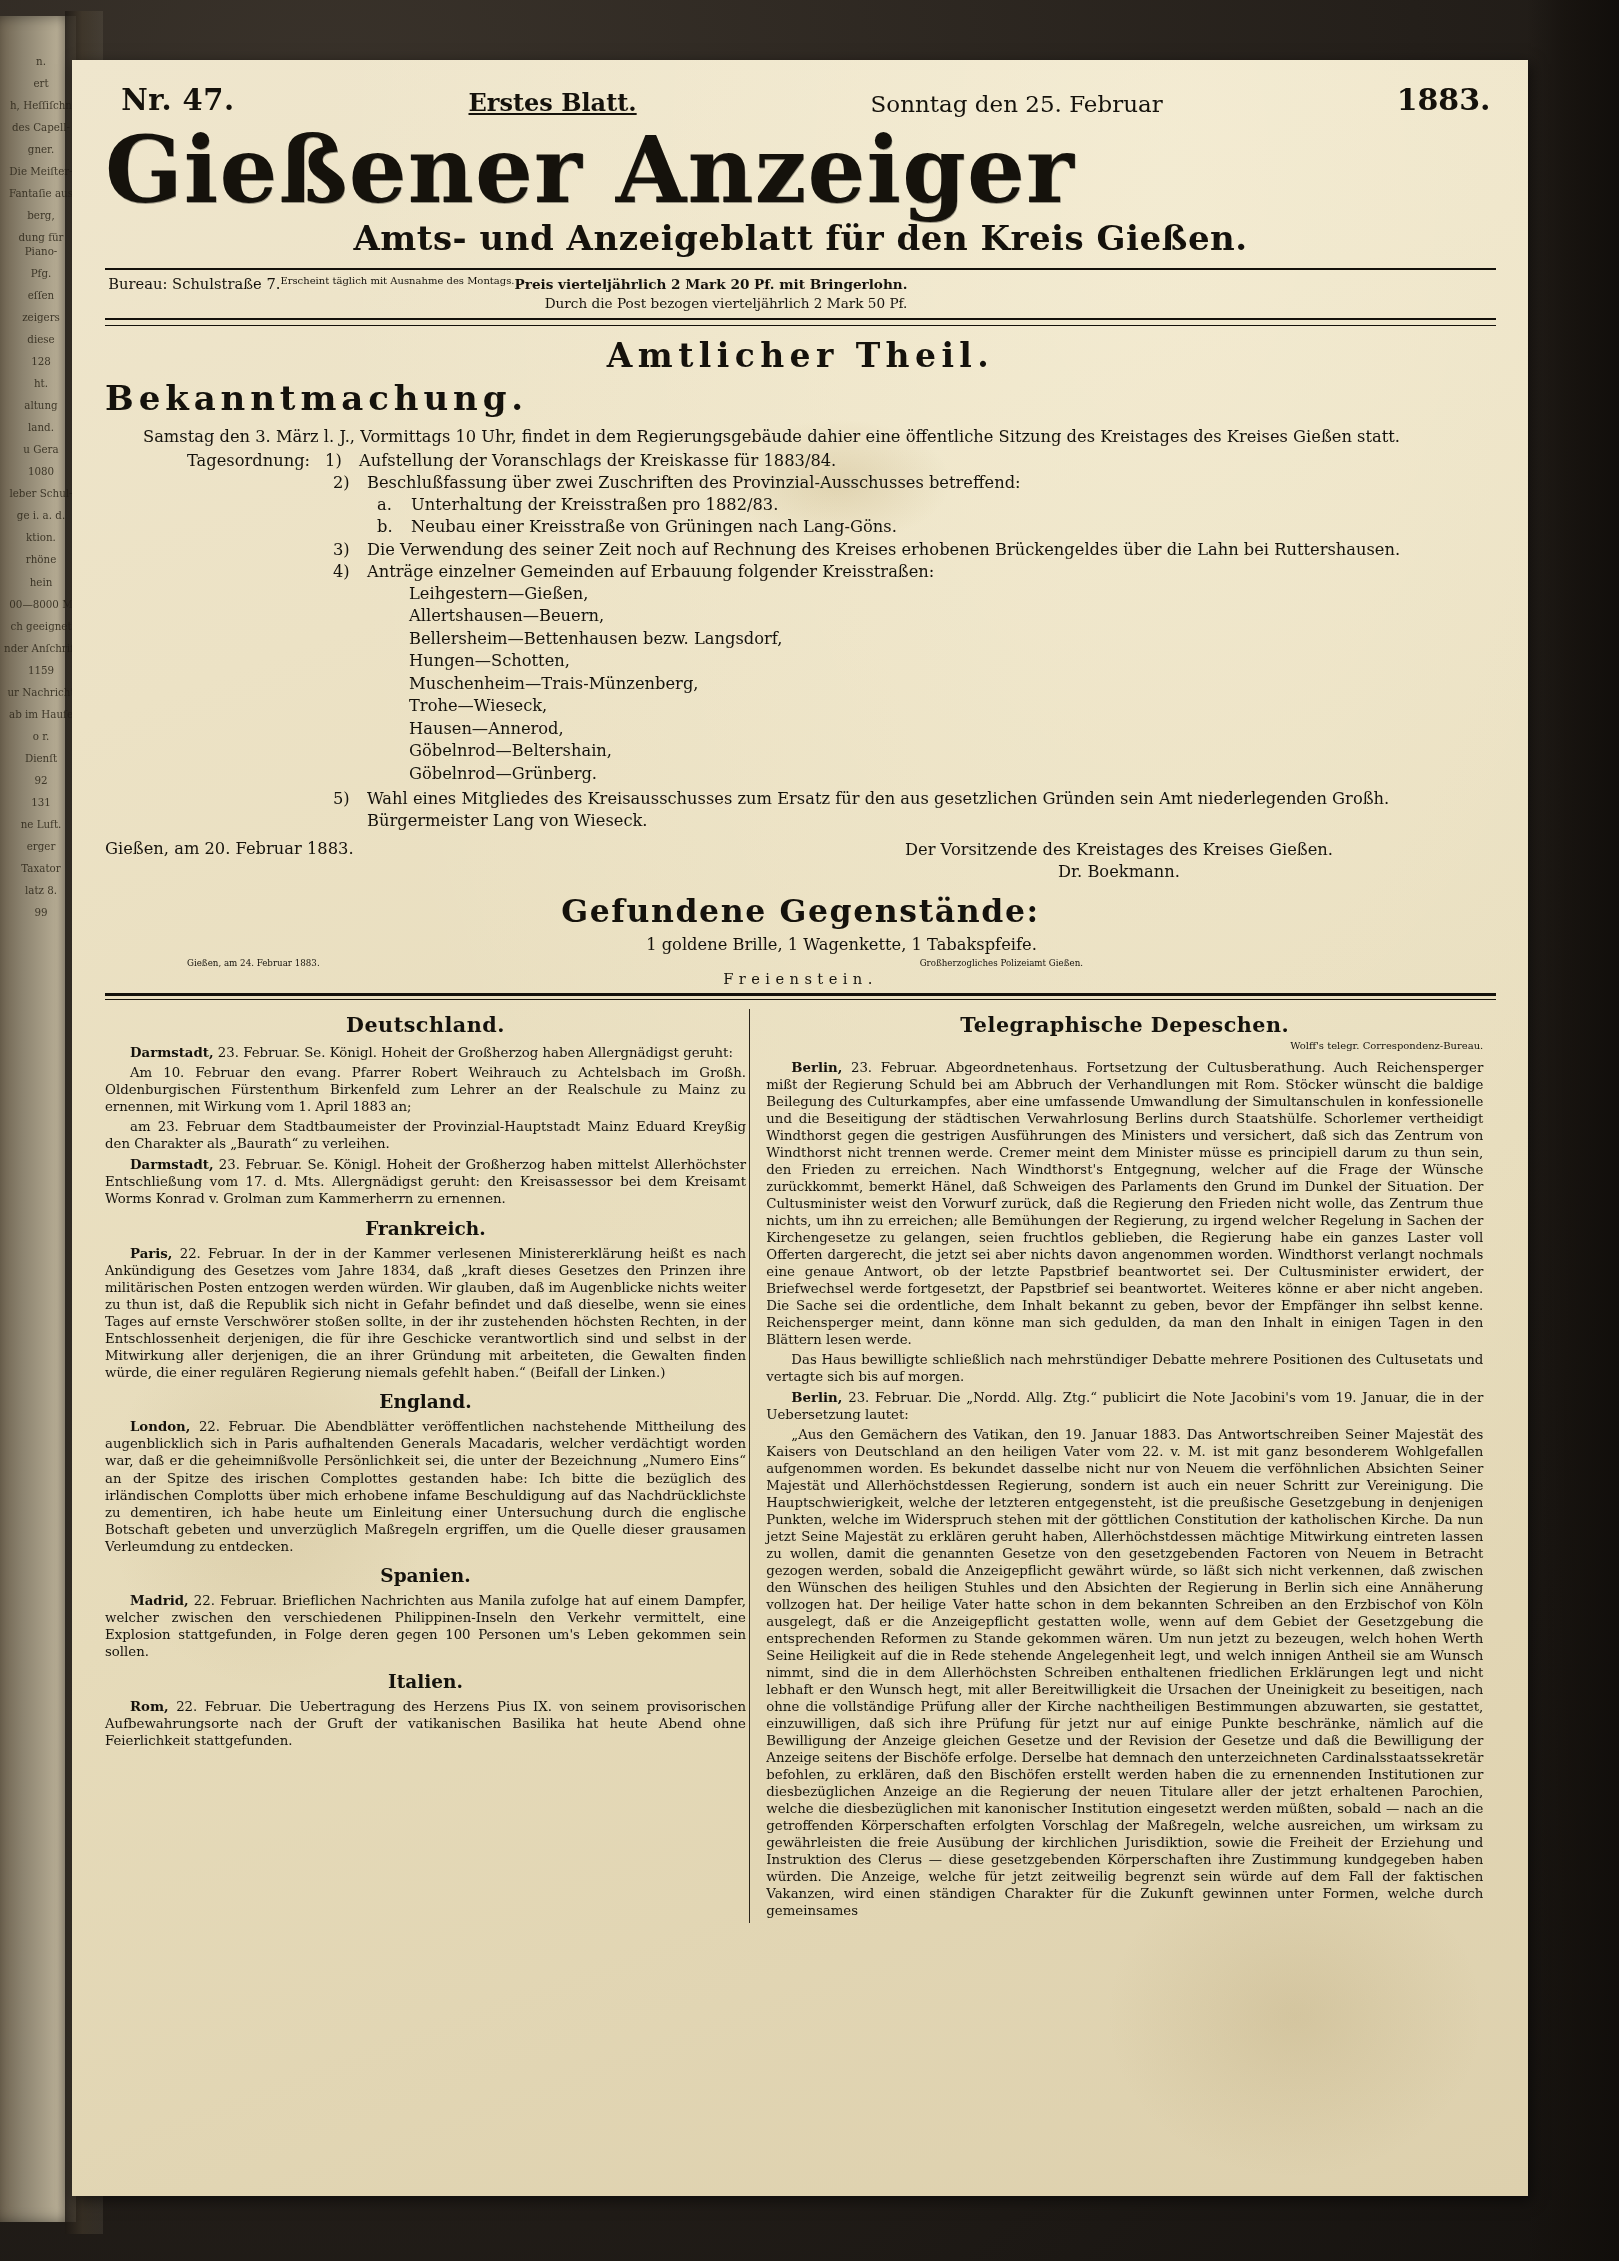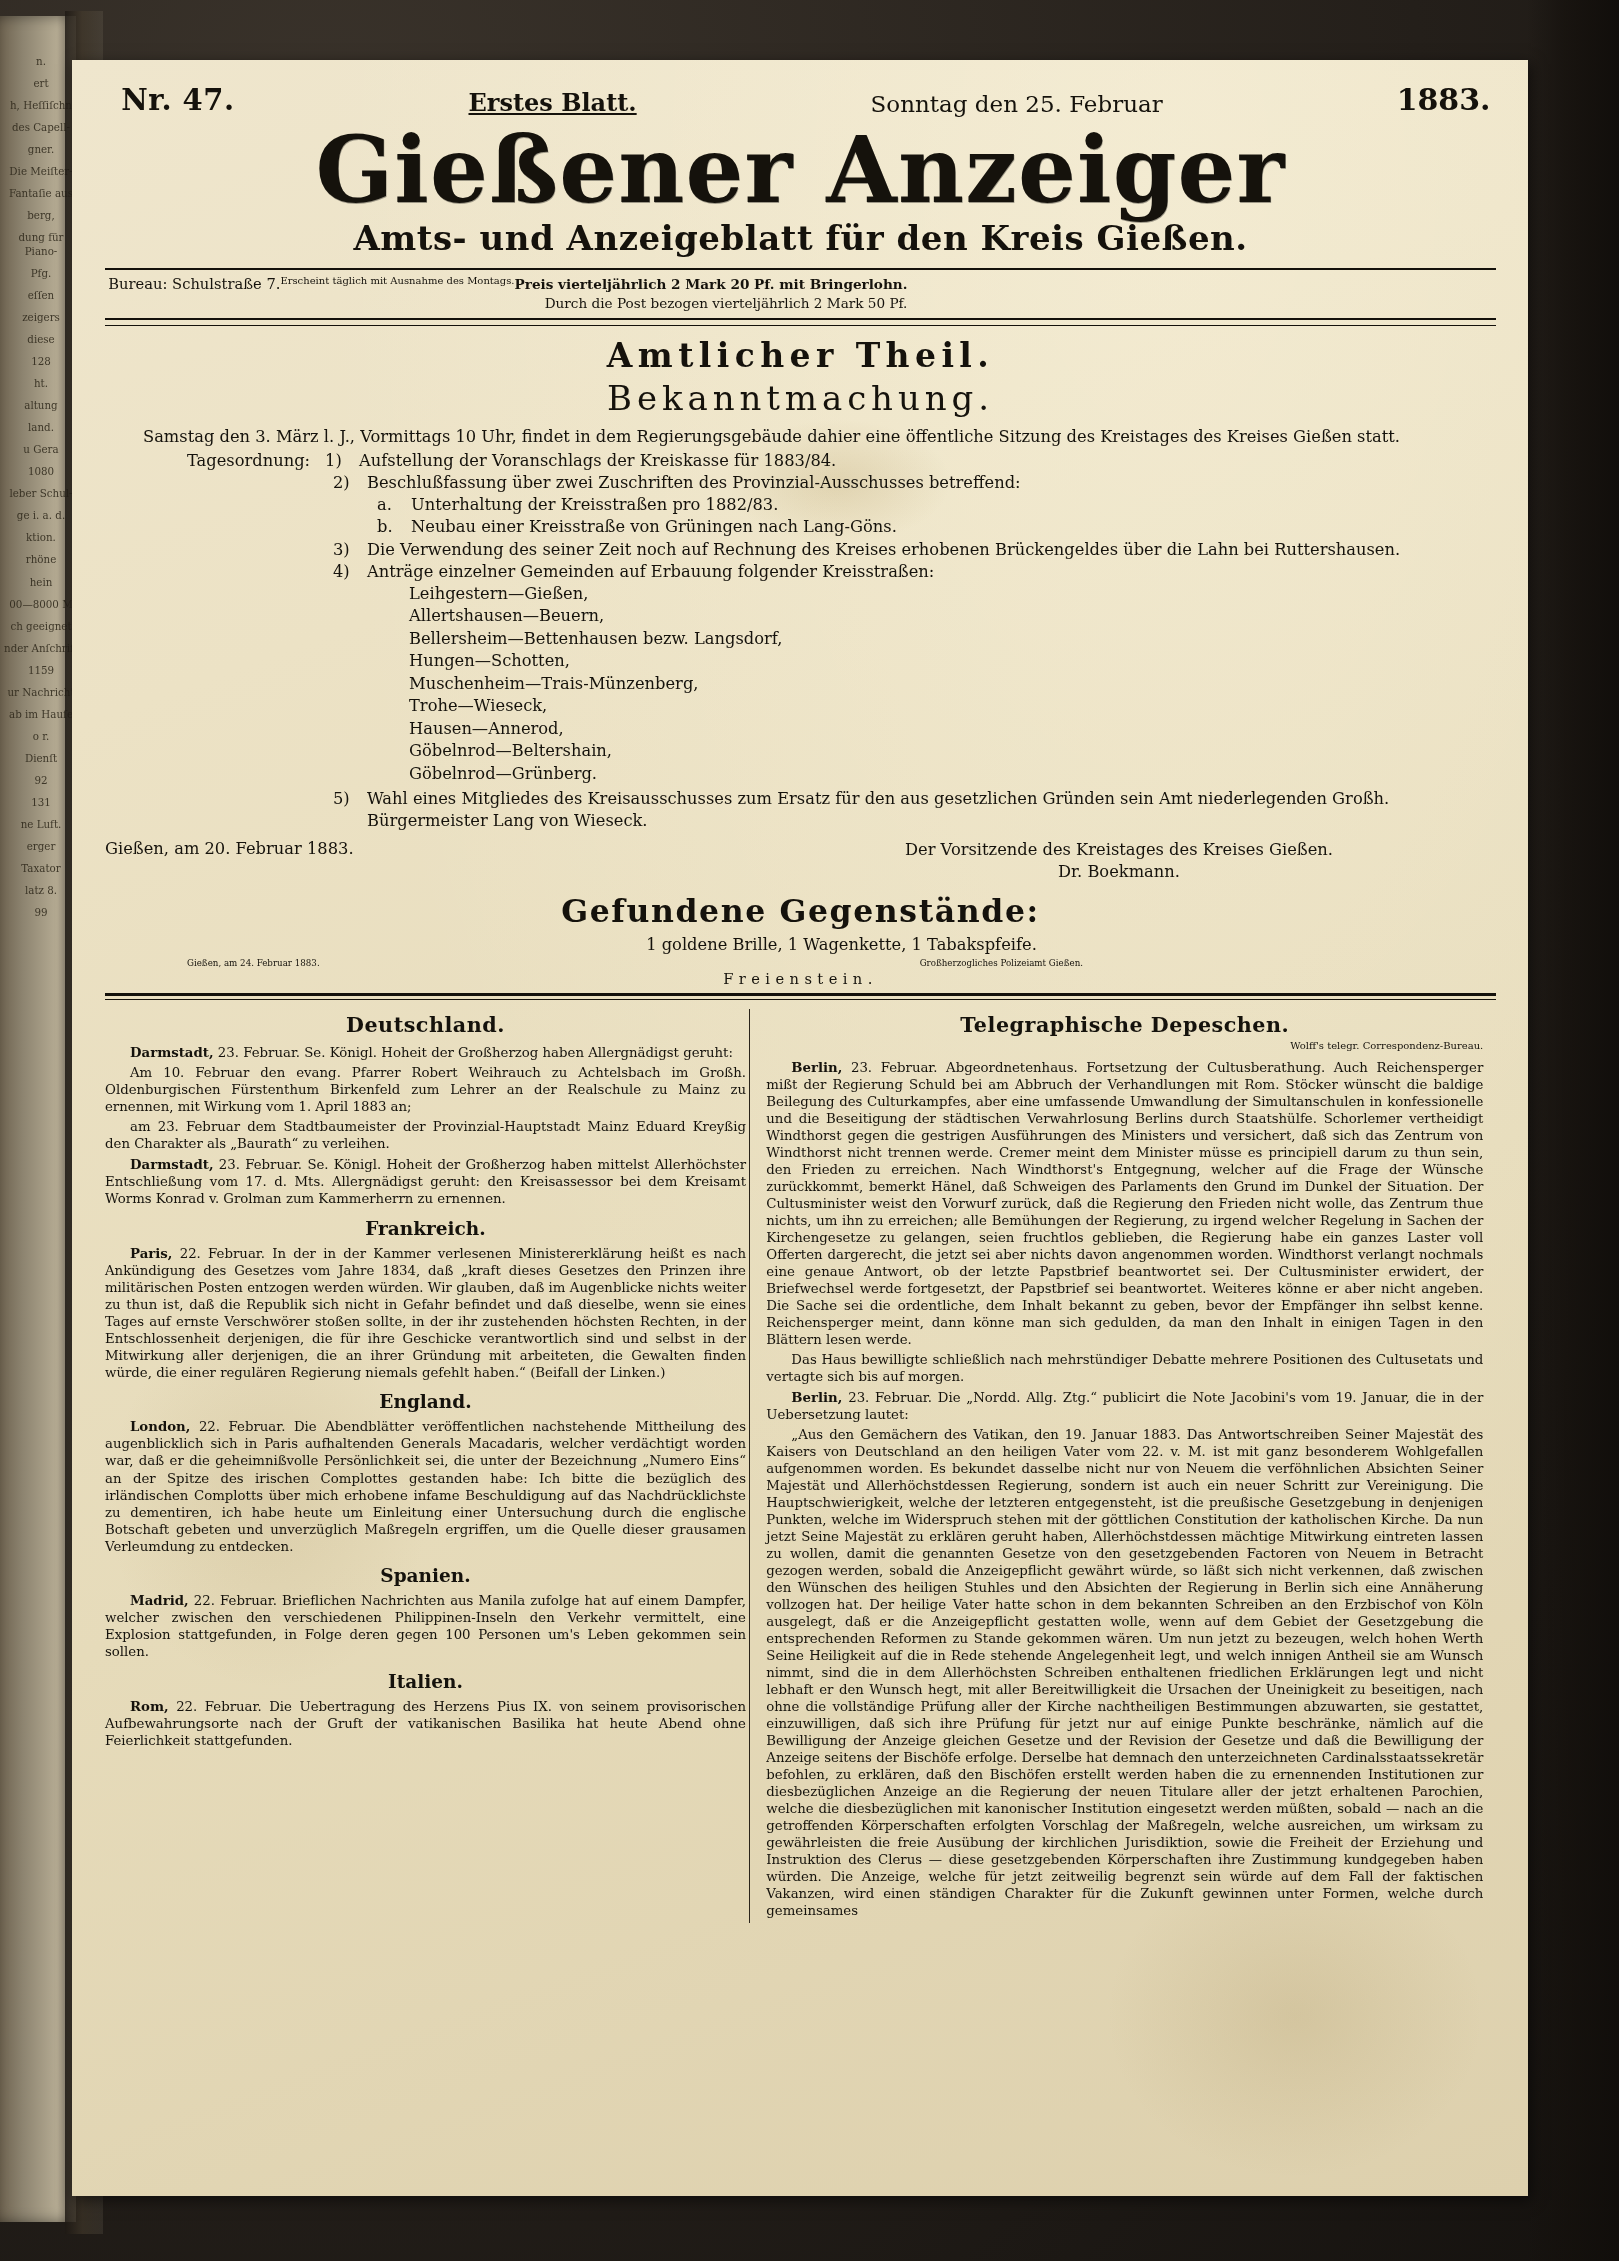--- a/index.html
+++ b/index.html
@@ -52,37 +52,37 @@
 
   
   .mast-top{display:flex;align-items:flex-end;justify-content:space-between;
     padding:0 5.4px 0 16.3px;font-size:22px;}
   .mast-top .nr{font-size:29px;font-weight:bold;letter-spacing:0.5px;}
   .mast-top .erstes{font-size:24px;font-weight:bold;text-decoration:underline;}
   .mast-top .datum{font-size:23px;}
   .mast-top .jahr{font-size:30px;font-weight:bold;}
 
   .mast-title{
-    text-align:center;font-size:91px;font-weight:bold;line-height:1.0;
+    text-align:left;font-size:91px;font-weight:bold;line-height:1.0;
     letter-spacing:1.1px;margin:7.6px 0 2.2px;
     text-shadow:0.5px 0.5px 0 rgba(0,0,0,.35);
   }
   .mast-sub{
     text-align:center;font-size:34px;font-weight:bold;letter-spacing:0.5px;margin-bottom:9.8px;
   }
   .mast-rule{height:2.2px;background:#14110b;margin:4.3px 0 3.3px;}
   .mast-info{display:flex;align-items:flex-start;
     font-size:14.7px;padding:2.2px 3.3px 1.1px;}
   .mast-info .mid{font-size:10px;}
   .mast-info .right{text-align:right;line-height:1.35;font-size:13.6px;}
   .mast-double{height:4.9px;border-top:2.2px solid #14110b;border-bottom:1.6px solid #14110b;margin:5.4px 0 0;}
 
   
   .sec-title{text-align:center;font-weight:bold;font-size:33px;letter-spacing:5.4px;margin:9.8px 0 1.1px;}
-  .sec-title2{text-align:center;font-weight:normal;font-size:34px;letter-spacing:4.9px;margin:3.3px 0 7.6px;}
+  .sec-title2{font-weight:bold;font-size:34px;letter-spacing:4.9px;margin:3.3px 0 7.6px;}
   .amt p{font-size:16.3px;line-height:1.34;margin:0 0 2.2px;text-align:justify;}
   .amt .lead{text-indent:38px;}
   .tagesordnung{font-size:16.3px;line-height:1.36;}
   .to-row{display:flex;}
   .to-row .num{width:34px;flex:none;}
   .to-row .txt{flex:1;}
   .streets{margin-left:304px;line-height:1.38;font-size:16.3px;}
   .sig-row{display:flex;justify-content:space-between;font-size:16.3px;margin-top:7.6px;}
   .sig-row .right{text-align:center;line-height:1.35;}
 

